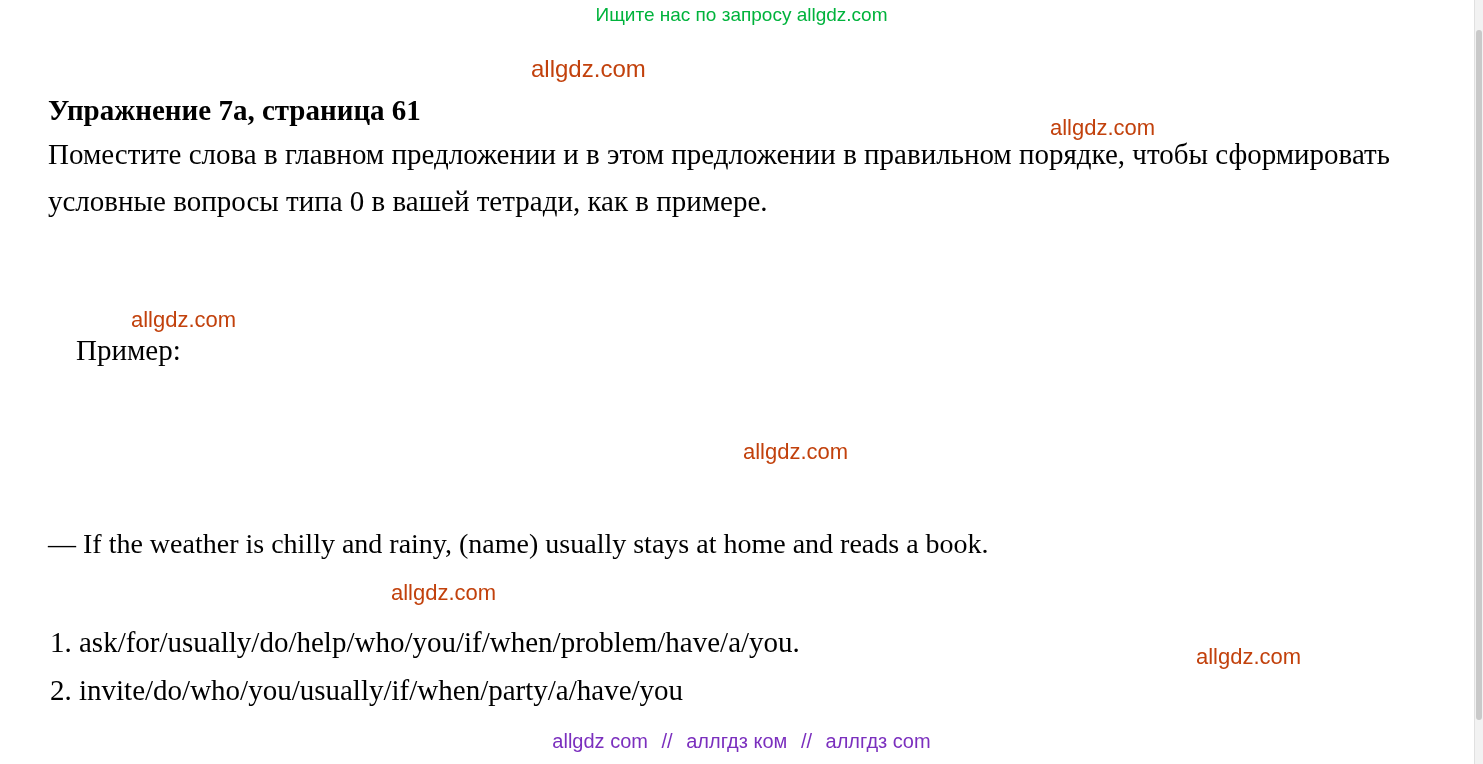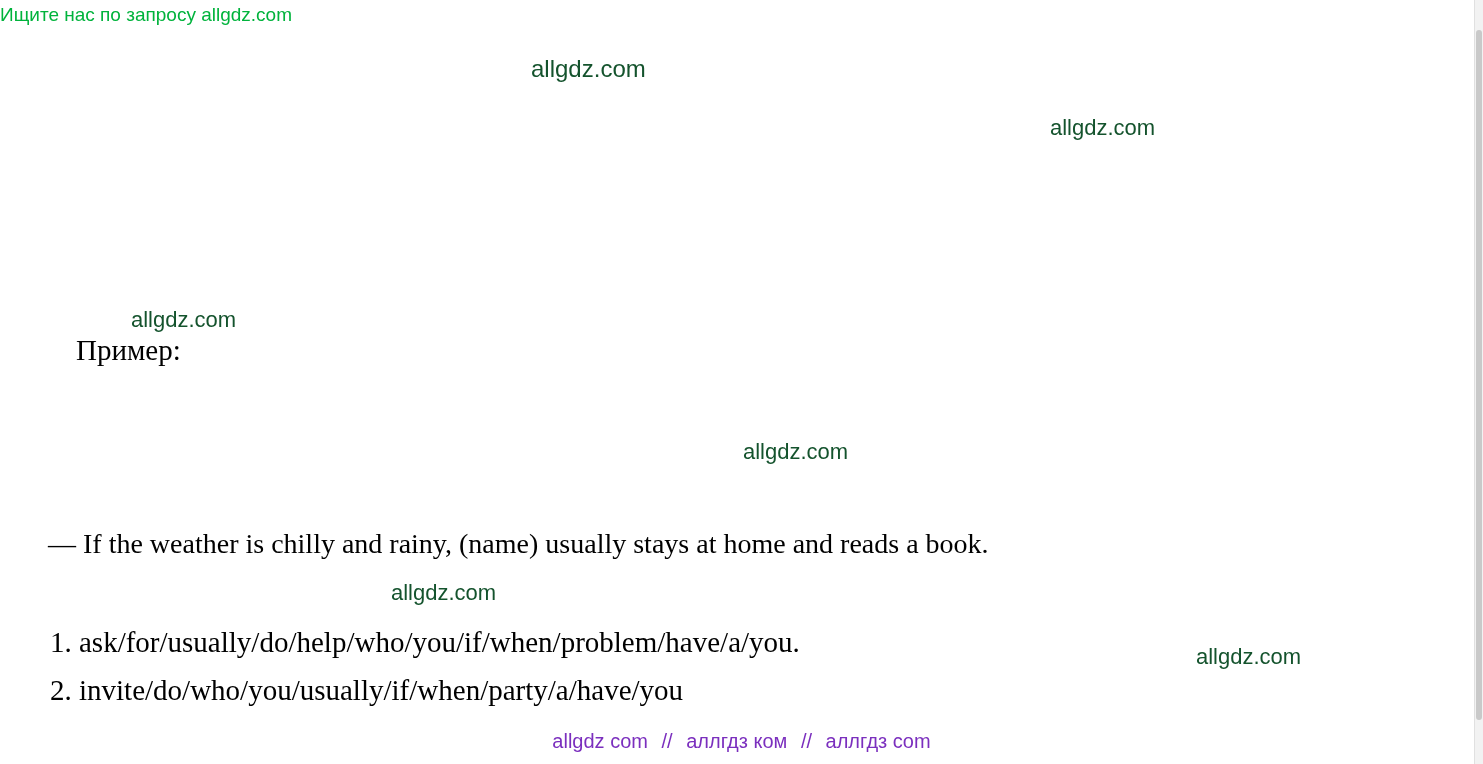--- a/index.html
+++ b/index.html
@@ -20,31 +20,32 @@
     width: 1483px;
     height: 764px;
   }
 
   
   .banner {
     position: absolute;
     top: 4px;
     left: 0;
     width: 1483px;
+    text-align: center;
     font-family: "Liberation Sans", sans-serif;
     font-size: 19px;
     color: #00b33c;
     white-space: nowrap;
   }
 
   
   .wm {
     position: absolute;
     font-family: "Liberation Sans", sans-serif;
-    color: #14532d;
+    color: #c2410c;
     white-space: nowrap;
   }
   .wm-1 { top: 55px;  left: 531px; font-size: 24px; }
   .wm-2 { top: 115px; left: 1050px; font-size: 22px; }
   .wm-3 { top: 307px; left: 131px; font-size: 22px; }
   .wm-4 { top: 439px; left: 743px; font-size: 22px; }
   .wm-5 { top: 580px; left: 391px; font-size: 22px; }
   .wm-6 { top: 644px; left: 1196px; font-size: 22px; }
 
   
@@ -157,20 +158,24 @@
 
   <div class="banner">Ищите нас по запросу allgdz.com</div>
 
   <div class="wm wm-1">allgdz.com</div>
   <div class="wm wm-2">allgdz.com</div>
   <div class="wm wm-3">allgdz.com</div>
   <div class="wm wm-4">allgdz.com</div>
   <div class="wm wm-5">allgdz.com</div>
   <div class="wm wm-6">allgdz.com</div>
 
+  <div class="content">
+    <div class="title">Упражнение 7a, страница 61</div>
+    <p class="task">Поместите слова в главном предложении и в этом предложении в правильном порядке, чтобы сформировать условные вопросы типа 0 в вашей тетради, как в примере.</p>
+  </div>
 
   <div class="example-label">Пример:</div>
 
   <div class="answer-2">— If the weather is chilly and rainy, (name) usually stays at home and reads a book.</div>
 
   <div class="item-1">1. ask/for/usually/do/help/who/you/if/when/problem/have/a/you.</div>
   <div class="item-2">2. invite/do/who/you/usually/if/when/party/a/have/you</div>
 
   <div class="footer">
     <span>allgdz com</span>

